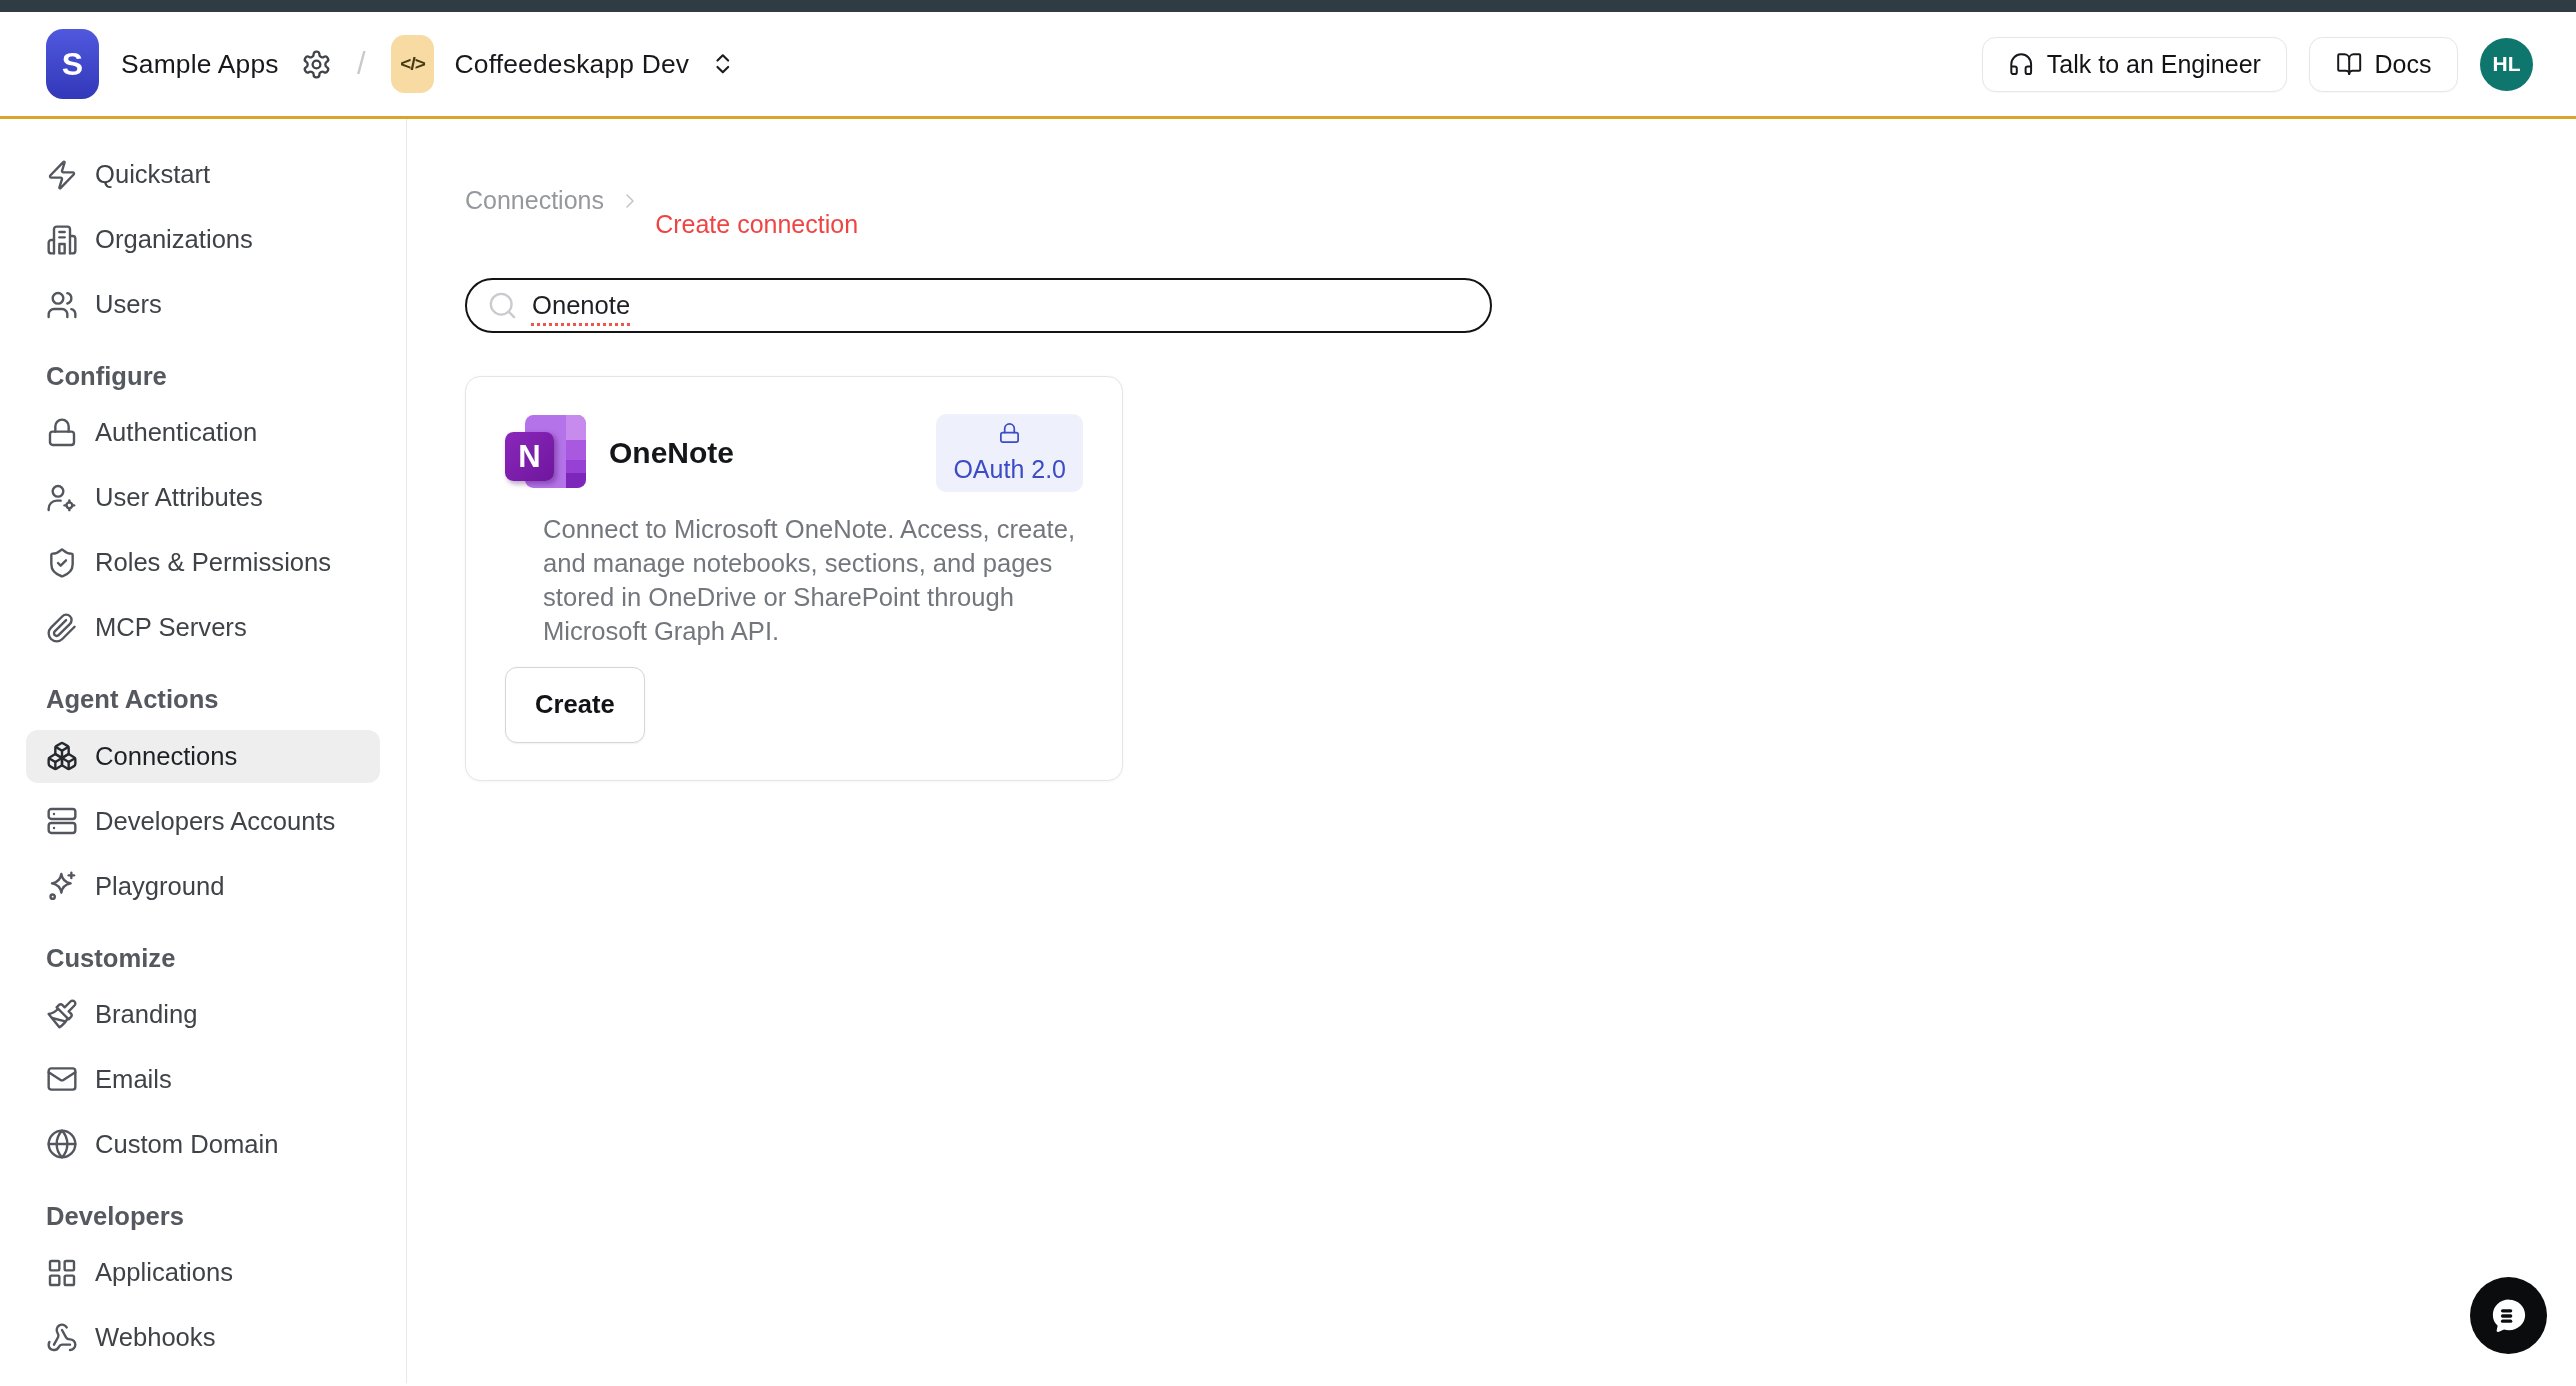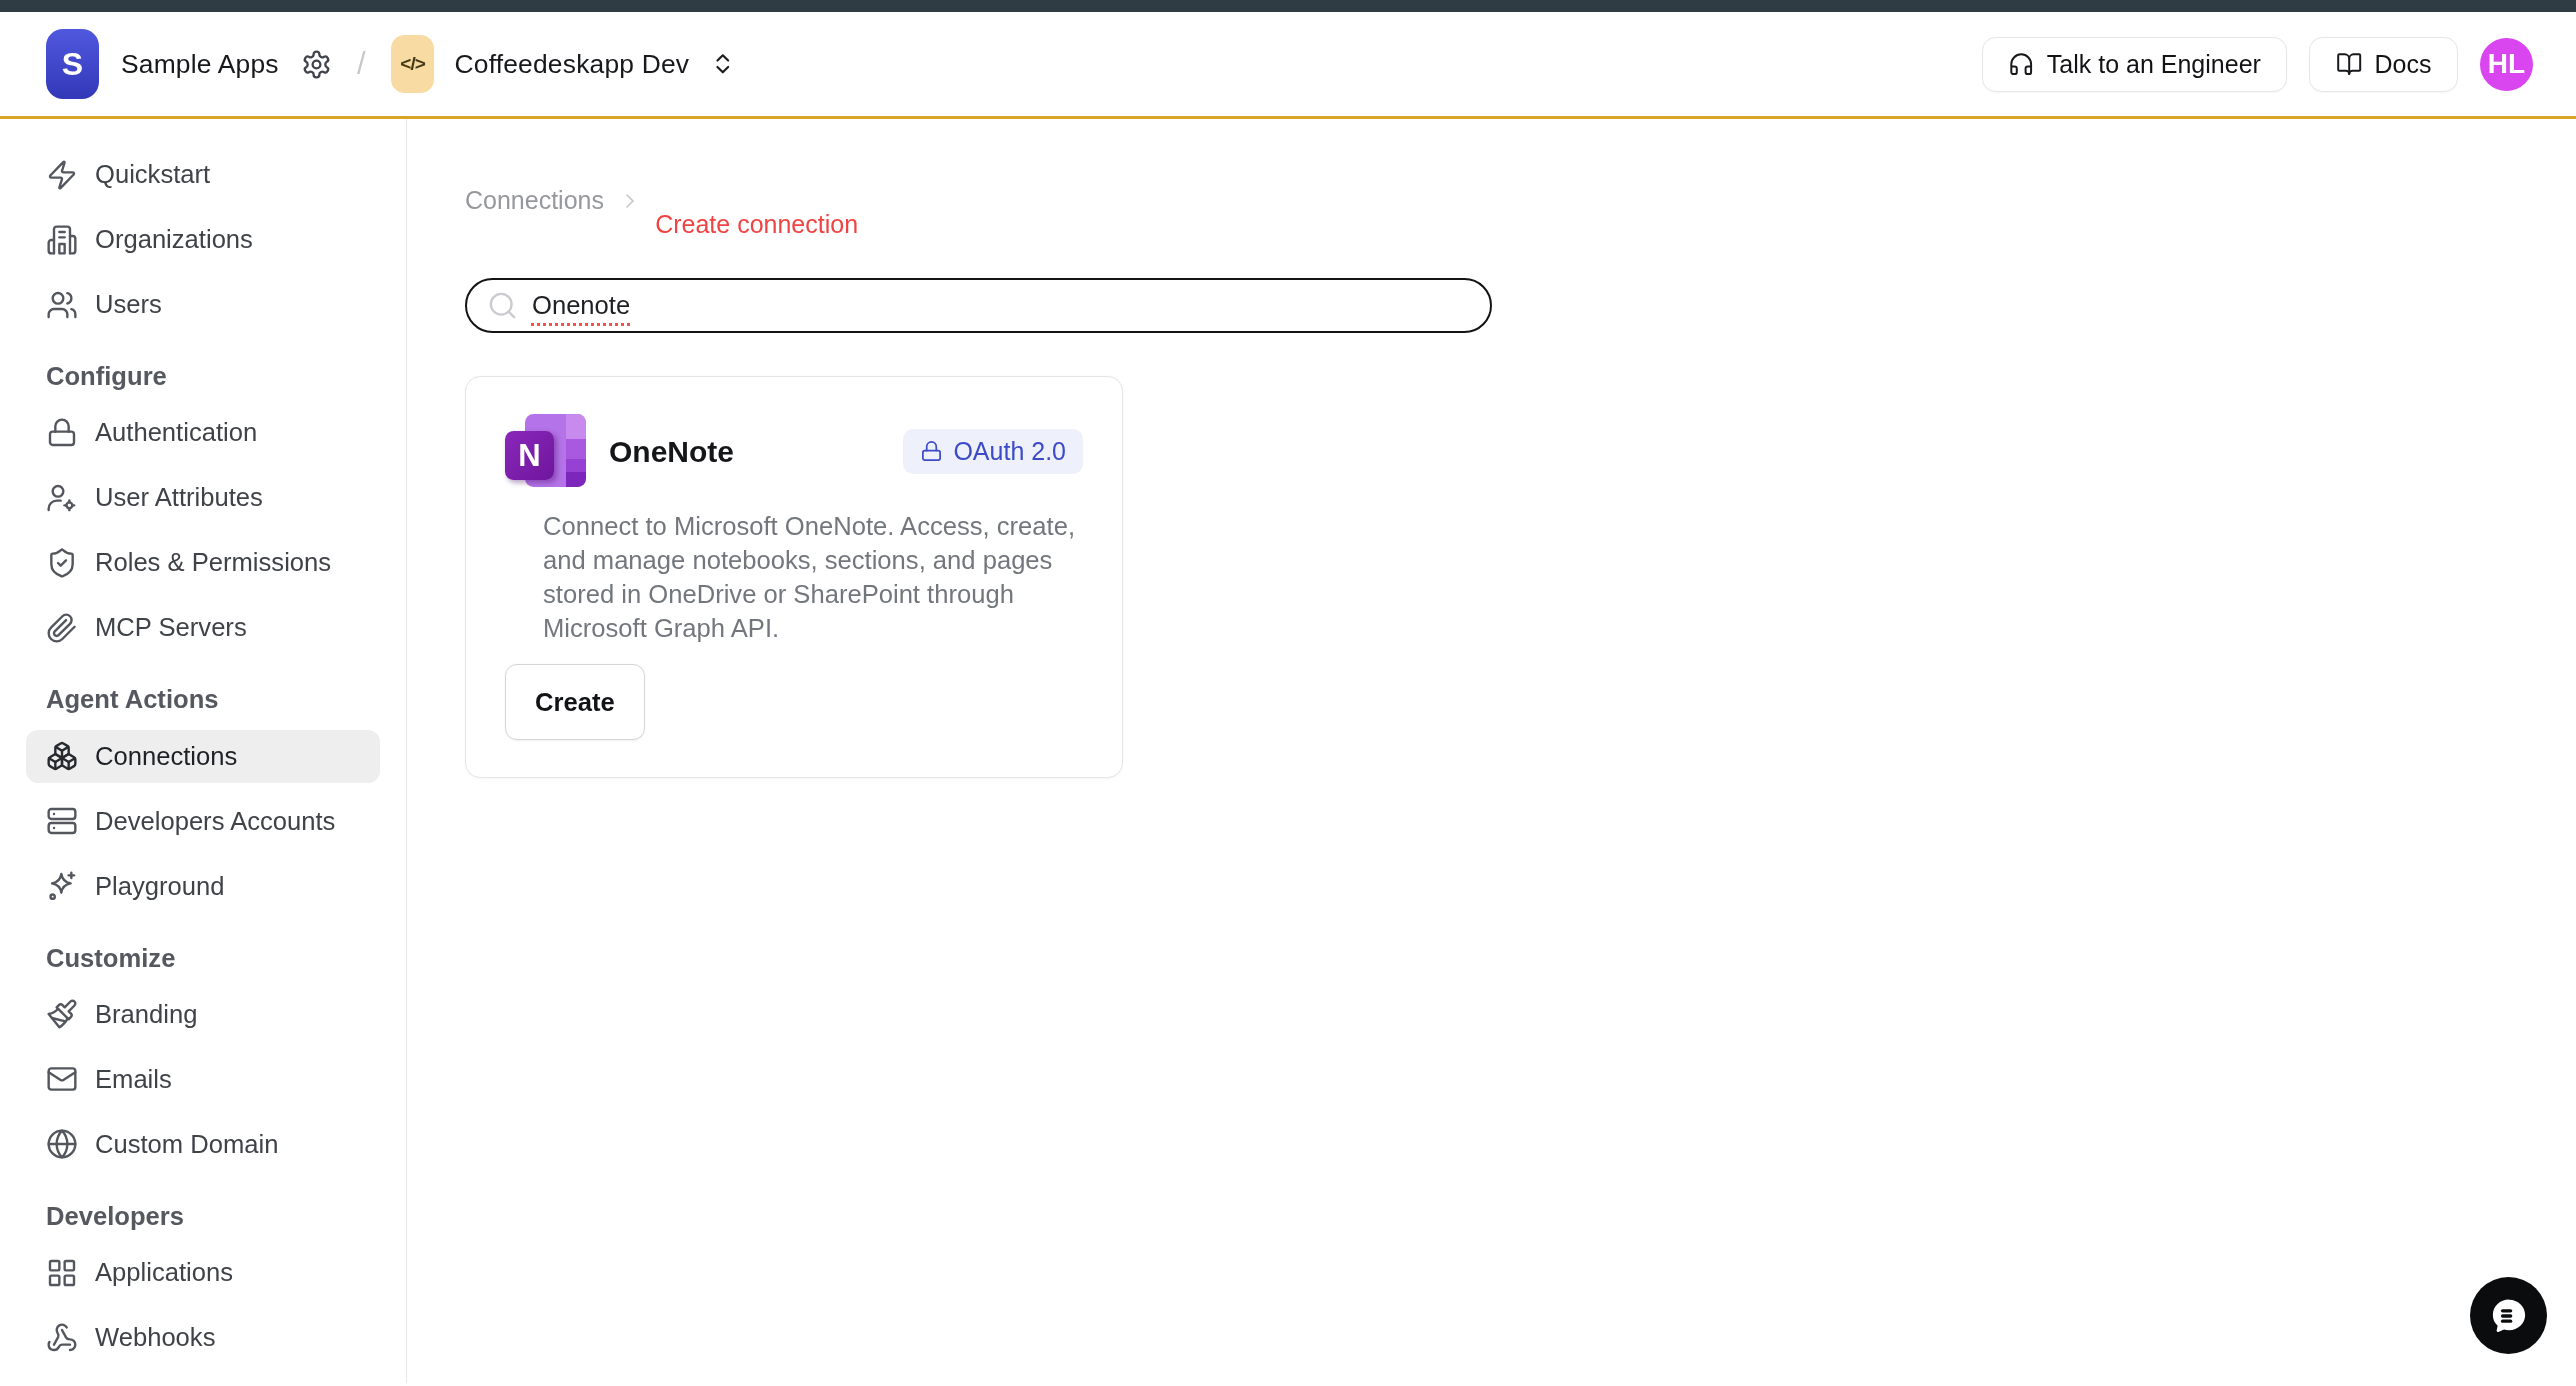--- a/index.html
+++ b/index.html
@@ -23,22 +23,22 @@
     font-size:19px; font-weight:700; color:#453A17; letter-spacing:-0.9px; }
   .proj-sel { display:flex; align-items:center; gap:20.4px; cursor:pointer; }
   .updown { width:25.6px; height:25.6px; color:#1A1C1F; }
 
   .hdr-right { margin-left:auto; display:flex; align-items:center; gap:22px; }
   .hdr-btn { height:55px; border:1.7px solid #E6E6E9; border-radius:13.6px; background:#fff;
     display:flex; align-items:center; gap:12px; padding:0 25.6px;
     font-size:25px; font-weight:500; color:#131316; cursor:pointer;
     box-shadow:0 0.9px 1.7px rgba(0,0,0,.03); }
   .hdr-btn svg { width:26.4px; height:26.4px; color:#17181B; }
-  .avatar { width:53px; height:53px; border-radius:50%; background:#d946ef; color:#fff;
-    font-size:28px; font-weight:600; display:flex; align-items:center; justify-content:center; cursor:pointer; }
+  .avatar { width:53px; height:53px; border-radius:50%; background:#0f766e; color:#fff;
+    font-size:21px; font-weight:600; display:flex; align-items:center; justify-content:center; cursor:pointer; }
 
   
   .shell { display:flex; height:1264px; }
   .sidebar { width:407px; flex-shrink:0; border-right:1.7px solid #E9E9EA;
     padding:29px 25.6px 0; display:flex; flex-direction:column; overflow:hidden; }
   .nav-item { height:53px; border-radius:12px; display:flex; align-items:center;
     gap:17px; padding-left:20.4px; margin-bottom:12px; font-size:25.6px; color:#3F4348; cursor:pointer; flex-shrink:0; }
   .nav-item svg { width:32px; height:32px; color:#53575D; flex-shrink:0; }
   .nav-item.active { background:#EEEEEF; color:#1E2125; font-weight:500; }
   .nav-item.active svg { color:#26292E; }
@@ -65,21 +65,21 @@
   .on-logo { position:relative; width:82px; height:75px; flex-shrink:0; }
   .on-back { position:absolute; left:20.4px; top:0; width:61px; height:73px; border-radius:8.5px;
     background:#B473E8; overflow:hidden; }
   .on-strip { position:absolute; right:0; top:0; width:20.4px; height:100%;
     background:linear-gradient(180deg,#C68BEC 0%,#C68BEC 34%,#A958E0 34%,#A958E0 62%,#9741D4 62%,#9741D4 80%,#7D26BC 80%); }
   .on-front { position:absolute; left:0; top:17px; width:49px; height:49px; border-radius:8.5px;
     background:linear-gradient(135deg,#8A27BB,#6F169D); color:#fff; font-size:31px; font-weight:700;
     display:flex; align-items:center; justify-content:center; box-shadow:2.6px 2.6px 5.1px rgba(60,0,90,.35); }
   .card-title { margin-left:22px; font-size:30px; font-weight:600; color:#151619; }
   .badge { margin-left:auto; display:flex; align-items:center; gap:10.2px;
-    background:#EEF1FC; color:#3C4BC6; font-size:25px; border-radius:10px; padding:7.7px 17px; }
+    background:#EEF1FC; color:#3C4BC6; font-size:25px; border-radius:10px; padding:7.7px 17px;flex-direction:column; }
   .badge svg { width:23px; height:23px; }
   .card-desc { margin-top:20.4px; width:581px; font-size:25.6px; line-height:34px; color:#73777D;margin-left:38px; }
   .create-btn { margin-top:19px; height:76px; padding:0 29px; border:1.7px solid #D6D6DA;
     border-radius:12px; background:#fff; font-size:25.6px; font-weight:600; color:#121316;
     cursor:pointer; box-shadow:0 0.9px 1.7px rgba(0,0,0,.06);
     font-family:"Liberation Sans","DejaVu Sans",sans-serif; }
 
   .chat-fab { position:fixed; right:29px; bottom:32px; width:77px; height:77px; border-radius:50%;
     background:#0B0C0E; display:flex; align-items:center; justify-content:center; cursor:pointer; }
   .chat-fab svg { width:44px; height:44px; }

